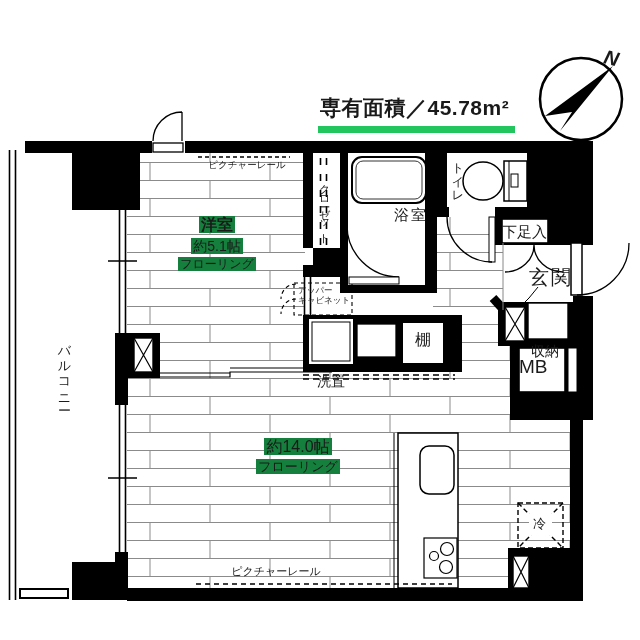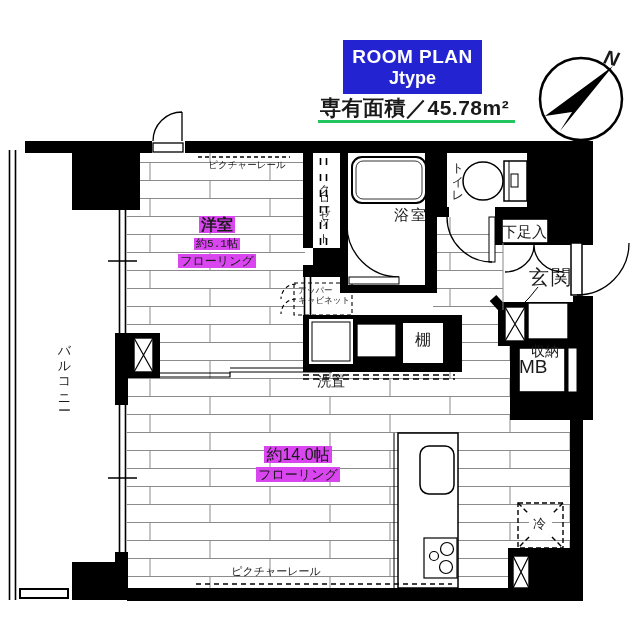--- a/index.html
+++ b/index.html
@@ -2,33 +2,33 @@
 <html><head>
 <meta charset="utf-8">
 <style>
   html,body{margin:0;padding:0;background:#fff;}
   #stage{position:relative;width:640px;height:640px;background:#ffffff;overflow:hidden;
          font-family:"Liberation Sans","DejaVu Sans",sans-serif;color:#111;}
   #plan-svg{position:absolute;left:0;top:0;}
   .lbl{position:absolute;color:#1a1a1a;line-height:1.15;white-space:nowrap;}
   .center{text-align:center;}
   .vert{writing-mode:vertical-rl;text-orientation:upright;}
-  .wbg span{background:#d946ef;padding:0 2px;text-align:center;}
+  .wbg span{background:#15803d;padding:0 2px;text-align:center;}
   
   #plan-badge{position:absolute;left:343px;top:40px;width:139px;height:54px;background:#2323d1;
       display:flex;flex-direction:column;align-items:center;justify-content:center;}
   #plan-badge .l1{color:#fff;font-weight:bold;font-size:19px;letter-spacing:.5px;}
   #plan-badge .l2{color:#fff;font-weight:bold;font-size:18px;}
   #area-text{position:absolute;left:318px;top:96px;font-size:21px;font-weight:bold;
-      letter-spacing:.5px;border-bottom:3px solid #22c55e;padding:0 6px 0 2px;}
+      letter-spacing:.5px;border-bottom:7px solid #22c55e;padding:0 6px 6px 2px;}
   #compass-n{position:absolute;left:604px;top:47px;font-size:20px;font-weight:bold;
       font-style:italic;transform:rotate(14deg);}
   
   .rm-main{font-size:16px;font-weight:bold;}
-  .rm-sub{font-size:11px;font-family:Liberation Mono, monospace;}
+  .rm-sub{font-size:14px;}
   .rm-floor{font-size:12px;}
 </style>
 </head>
 <body>
 
 <div id="stage">
 
   <svg id="plan-svg" width="640" height="640" viewBox="0 0 640 640">
     <defs>
       <pattern id="planks" patternUnits="userSpaceOnUse" width="120" height="36">
@@ -172,35 +172,31 @@
 
     <path d="M538,287 Q529,299 520,307" stroke="#000" stroke-width="1" fill="none"></path>
     <path d="M503,243 V310" stroke="#888" stroke-width="1" fill="none"></path>
 
     <g>
       <circle cx="581" cy="99" r="41" fill="none" stroke="#000" stroke-width="2.5"></circle>
       <polygon points="613,66 545,116 572,112 560,131" fill="#000"></polygon>
     </g>
   </svg>
 
-  <div id="plan-badge">
-    <div class="l1">ROOM PLAN</div>
-    <div class="l2">Jtype</div>
-  </div>
   <div id="area-text" class="lbl">専有面積／45.78m²</div>
   <div id="compass-n" class="lbl">N</div>
 
   <div class="lbl center wbg" style="left:158px;top:216px;width:118px;">
     <div class="rm-main"><span>洋室</span></div>
     <div class="rm-sub" style="margin-top:4px;"><span>約5.1帖</span></div>
     <div class="rm-floor" style="margin-top:4px;"><span>フローリング</span></div>
   </div>
 
   <div class="lbl center wbg" style="left:238px;top:438px;width:120px;">
-    <div style="font-size:16px;margin-top:8px;"><span>約14.0帖</span></div>
+    <div style="font-size:16px;margin-top:0;"><span>約14.0帖</span></div>
     <div style="font-size:13px;margin-top:4px;"><span>フローリング</span></div>
   </div>
 
   <div class="lbl vert" style="left:56px;top:336px;font-size:13px;letter-spacing:2px;">バルコニー</div>
 
   <div class="lbl" style="left:376px;top:206px;font-size:15px;letter-spacing:2px;margin-left:18px;">浴室</div>
 
   <div class="lbl vert" style="left:450px;top:154px;font-size:12px;">トイレ</div>
 
   <div class="lbl vert" style="left:318px;top:176px;font-size:11px;">クローゼット</div>

